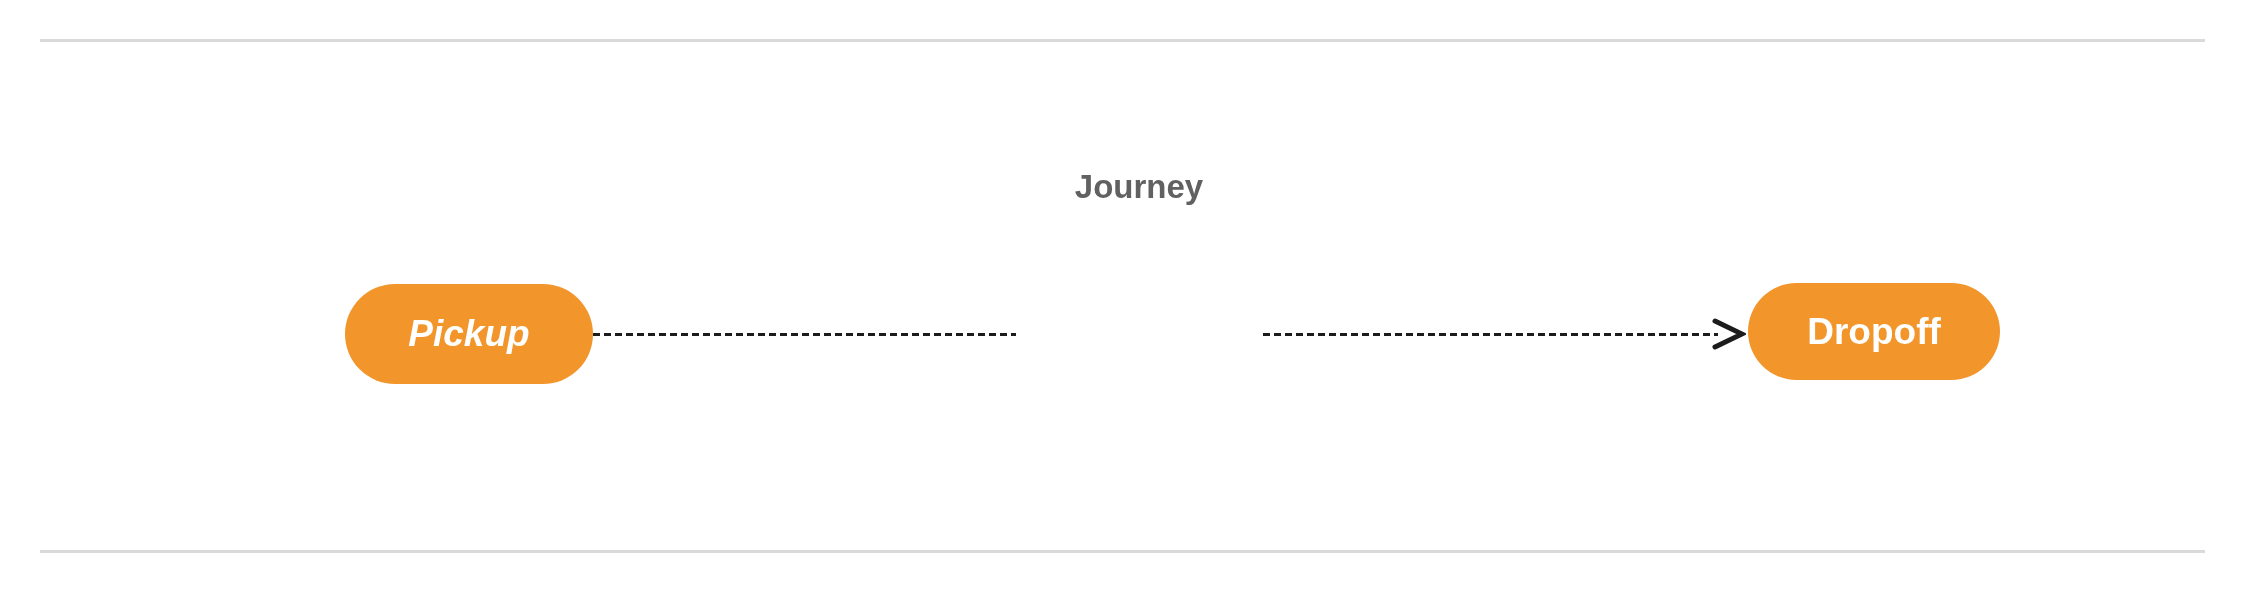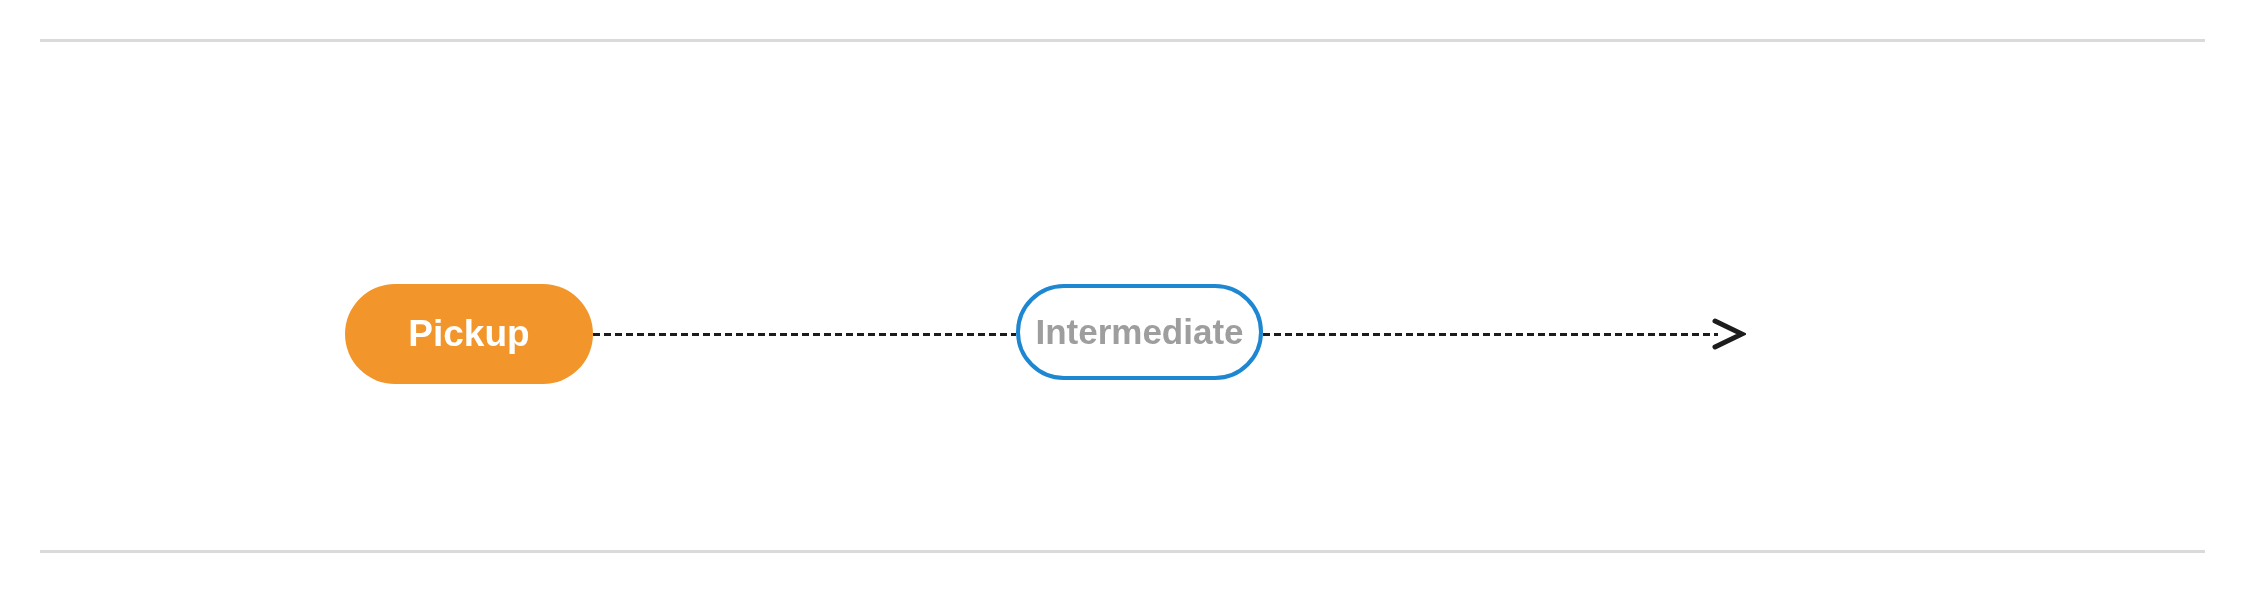--- a/index.html
+++ b/index.html
@@ -61,21 +61,21 @@
     background: #f2962b;
     color: #ffffff;
     font-size: 37px;
   }
   .node-intermediate {
     background: #ffffff;
     border: 4px solid #1e87d2;
     color: #9e9e9e;
     font-size: 35px;
   }
-  .node-pickup      { left: 345px;  top: 284px; width: 248px; height: 100px; }
+  .node-pickup      { left: 345px;  top: 284px; width: 248px; height: 100px; font-style: italic; }
   .node-intermed    { left: 1016px; top: 284px; width: 247px; height: 96px;  }
   .node-dropoff     { left: 1748px; top: 283px; width: 252px; height: 97px;  }
 
   .connector {
     position: absolute;
     height: 3px;
     background: repeating-linear-gradient(
       to right,
       #1c1c1c 0px, #1c1c1c 7px,
       transparent 7px, transparent 11px
@@ -94,35 +94,36 @@
   .arrowhead svg { display: block; width: 100%; height: 100%; }
 </style>
 </head>
 <body>
 
 <div class="stage">
 
   <div class="rule rule-top"></div>
 
 
+  <div class="journey-label">Journey</div>
 
   <div class="connector connector-1"></div>
 
   <div class="connector connector-2"></div>
 
   <div class="arrowhead">
     <svg viewBox="0 0 34 32" xmlns="http://www.w3.org/2000/svg">
       <path d="M3 3 L30 16 L3 29" fill="none" stroke="#1c1c1c" stroke-width="5" stroke-linecap="round" stroke-linejoin="miter"></path>
     </svg>
   </div>
 
   <div class="node node-terminal node-pickup">
     <span>Pickup</span>
   </div>
 
-  <div class="node node-intermediate node-intermed">
-    <span>Intermediate</span>
+
+  <div class="node node-terminal node-dropoff">
+    <span>Dropoff</span>
   </div>
-
 
   <div class="rule rule-bottom"></div>
 
 </div>
 
 </body></html>

